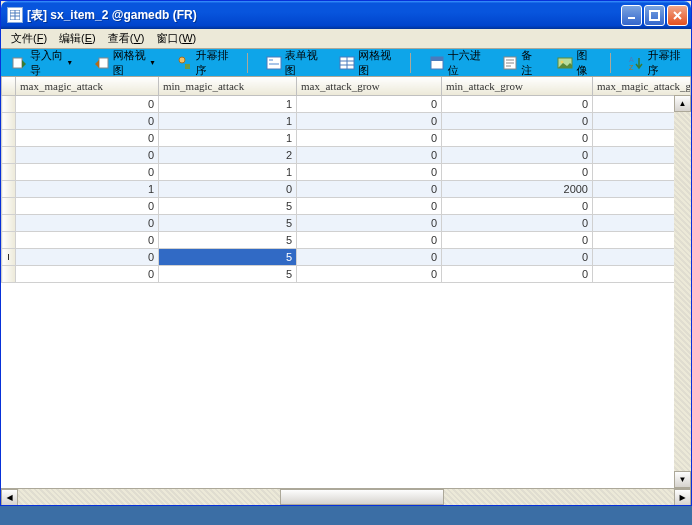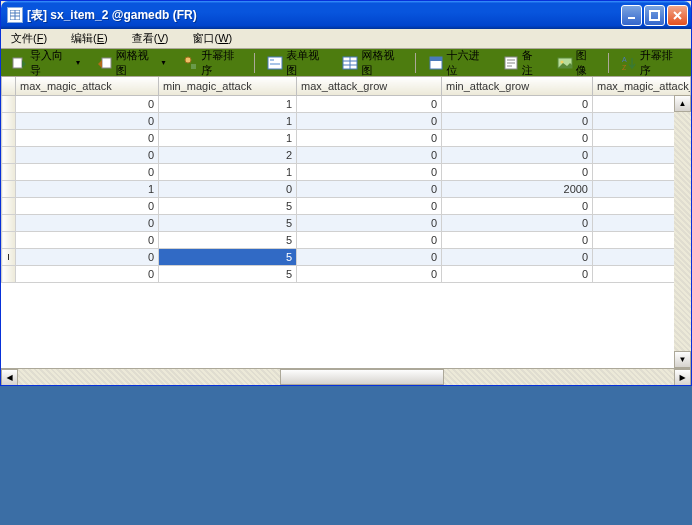--- a/index.html
+++ b/index.html
@@ -1,37 +1,37 @@
 <!DOCTYPE html>
 <html><head>
 <meta charset="utf-8">
 <style>
 * { margin: 0; padding: 0; box-sizing: border-box; }
 body { font-family: "Microsoft Sans Serif", Tahoma, sans-serif; font-size: 11px; background: #3b6ea5; width: 692px; height: 525px; overflow: hidden; }
-.window { width: 692px; height: 386px; border: 1px solid #0831d9; background: #ece9d8; display: flex; flex-direction: column; }
+.window { width: 692px; height: 506px; border: 1px solid #0831d9; background: #ece9d8; display: flex; flex-direction: column; }
 .titlebar { height: 28px; background: linear-gradient(to bottom, #3a94ff 0%, #0855dd 8%, #0855dd 40%, #0044cc 88%, #003399 100%); display: flex; align-items: center; padding: 0 3px 0 6px; color: #fff; font-weight: bold; border-radius: 7px 7px 0 0; }
 .titlebar-icon { width: 16px; height: 16px; margin-right: 4px; background: #fff; border: 1px solid #88aadd; display: inline-flex; align-items: center; justify-content: center; }
 .titlebar-icon svg { width: 10px; height: 10px; }
 .titlebar-text { flex: 1; font-size: 12px; text-shadow: 1px 1px 0 rgba(0,0,0,.3); }
 .win-btns { display: flex; gap: 2px; }
 .win-btn { width: 21px; height: 21px; border: 1px solid #fff; border-radius: 3px; background: linear-gradient(to bottom, #7ba4e0, #3366cc); display: flex; align-items: center; justify-content: center; color: #fff; font-family: Arial; font-weight: bold; cursor: pointer; }
 .win-btn.close { background: linear-gradient(to bottom, #f1a689, #e4501f); }
 .win-btn svg { width: 11px; height: 11px; stroke: #fff; stroke-width: 2; fill: none; }
-.menubar { height: 20px; background: #ece9d8; display: flex; align-items: center; padding: 0 4px; border-bottom: 1px solid #aca899; gap: 12px; }
+.menubar { height: 20px; background: #ece9d8; display: flex; align-items: center; padding: 0 4px; border-bottom: 1px solid #aca899; }
 .menu-item { padding: 2px 6px; cursor: pointer; }
 .menu-u { text-decoration: underline; }
-.toolbar { height: 28px; background: #4d7c0f; display: flex; align-items: center; padding: 0 4px; border-bottom: 1px solid #aca899; gap: 3px; }
+.toolbar { height: 28px; background: #0ea5e9; display: flex; align-items: center; padding: 0 4px; border-bottom: 1px solid #aca899; gap: 9px; }
 .tb-btn { display: flex; align-items: center; gap: 3px; padding: 2px 5px; cursor: pointer; border: 1px solid transparent; }
 .tb-icon { width: 16px; height: 16px; display: inline-flex; align-items: center; justify-content: center; }
 .tb-sep { width: 1px; height: 20px; background: #aca899; margin: 0 3px; }
 .tb-dd { width: 8px; text-align: center; color: #000; font-size: 8px; }
 .grid-area { flex: 1; background: #fff; position: relative; overflow: hidden; display: flex; flex-direction: column; }
 .grid-scroll { flex: 1; overflow: hidden; }
 table { border-collapse: collapse; width: 100%; table-layout: fixed; }
-th { background: linear-gradient(to bottom, #fff, #ece9d8); border: 1px solid #c0c0c0; border-top: none; height: 18px; font-weight: normal; text-align: left; padding: 0 4px; color: #333; font-size: 11px; overflow: hidden; white-space: nowrap; }
+th { background: linear-gradient(to bottom, #fff, #ece9d8); border: 1px solid #c0c0c0; border-top: none; height: 18px; font-weight: normal; text-align: left; padding: 0 4px; color: #333; font-size: 11px; overflow: hidden; white-space: nowrap; font-family: Liberation Serif, serif; }
 th.rowhead { width: 14px; padding: 0; }
 td { border: 1px solid #d0d0d0; height: 17px; padding: 0 4px; text-align: right; font-size: 11px; color: #333; overflow: hidden; }
 td.rowhead { background: linear-gradient(to right, #fff, #ece9d8); width: 14px; padding: 0; text-align: center; }
 tr.alt td:not(.rowhead) { background: #edf3fb; }
 td.selected { background: #316ac5 !important; color: #fff; }
 td.marker { font-family: Arial; font-size: 9px; color: #000; position: relative; }
 .hscroll { height: 17px; background: #ece9d8; border-top: 1px solid #aca899; display: flex; }
 .hs-btn { width: 17px; height: 17px; background: linear-gradient(to bottom, #fdfdfd, #d6d3ce); border: 1px solid #aca899; display: flex; align-items: center; justify-content: center; font-size: 8px; cursor: pointer; }
 .hs-track { flex: 1; background: repeating-linear-gradient(45deg, #ece9d8, #ece9d8 2px, #e0ddd0 2px, #e0ddd0 4px); position: relative; }
 .hs-thumb { position: absolute; left: 40%; width: 25%; height: 100%; background: linear-gradient(to bottom, #fdfdfd, #d6d3ce); border: 1px solid #aca899; }

